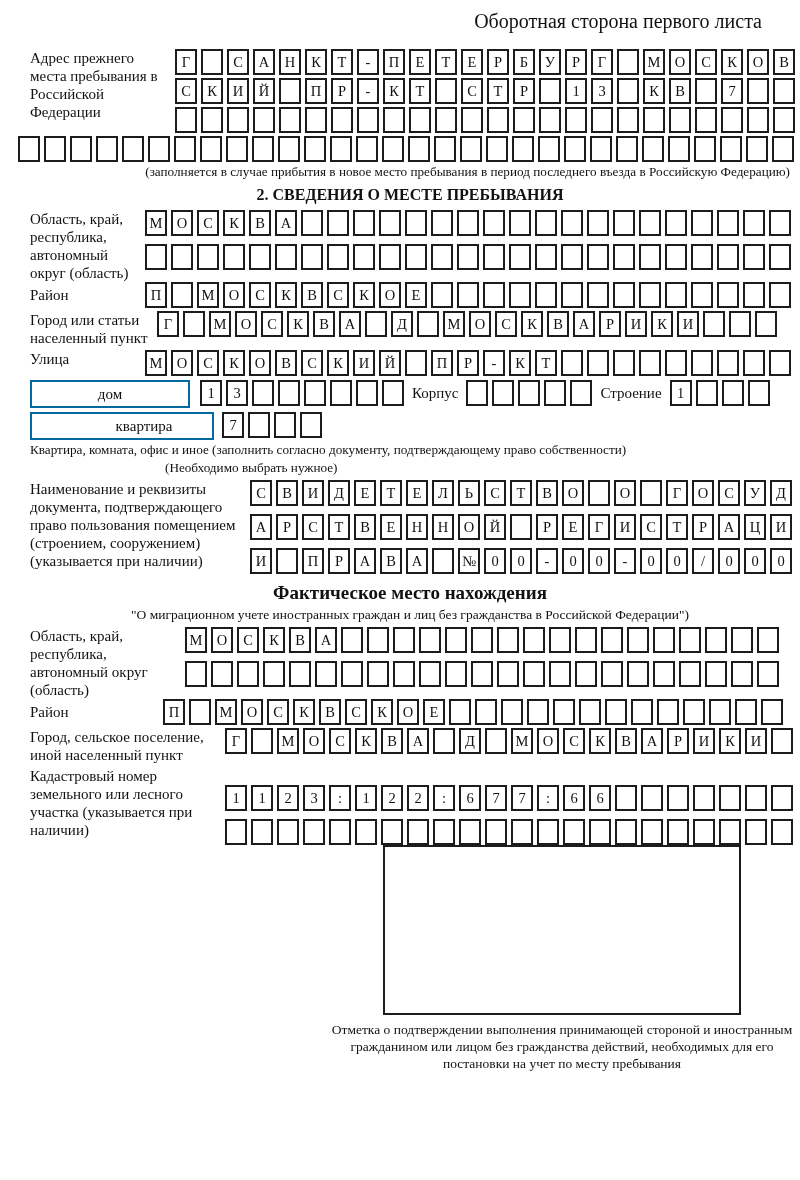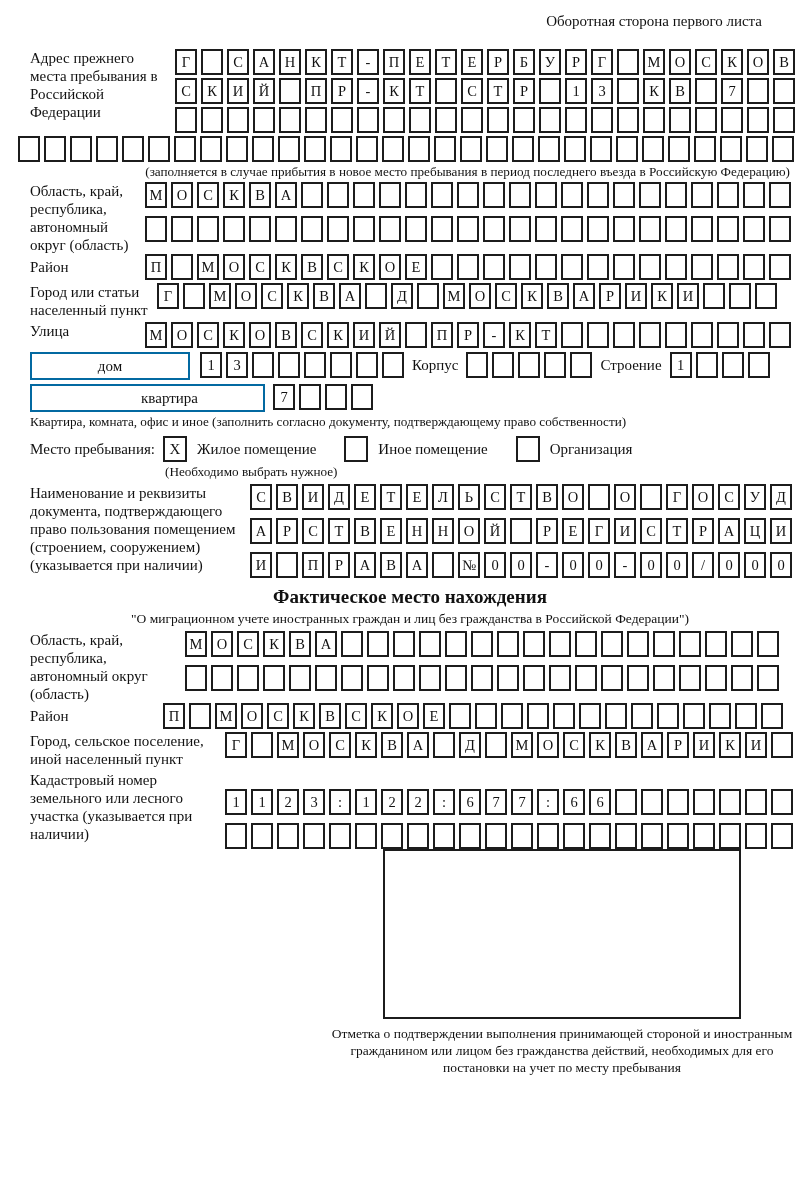--- a/index.html
+++ b/index.html
@@ -1,19 +1,19 @@
 <!DOCTYPE html>
 <html><head>
 <meta charset="utf-8">
 <style>
   html,body{margin:0;padding:0;background:#fff;}
   body{width:800px;height:1180px;overflow:hidden;
        font-family:"Liberation Serif","DejaVu Serif",serif;color:#111;}
   .page{box-sizing:border-box;width:800px;height:1180px;padding:12px 0 0 30px;}
-  .hdr{text-align:right;font-size:15px;padding-right:38px;line-height:19px;}
+  .hdr{text-align:right;font-size:20px;padding-right:38px;line-height:19px;}
   .field{display:flex;align-items:flex-start;}
   .lbl{flex:none;font-size:15px;line-height:18px;}
   .w140{width:140px;margin-right:5px;}
   .w115{width:115px;}
   .w127{width:127px;}
   .w133{width:133px;}
   .w155{width:155px;}
   .w195{width:195px;}
   .w220{width:220px;}
   .rows{flex:none;}
@@ -27,21 +27,21 @@
   .caption{font-size:13.2px;line-height:16px;margin:2px 0 2px 0;}
   .center{text-align:right;margin-right:10px;}
   .h2{font-weight:bold;font-size:16px;text-align:center;margin:6px 10px 6px 0;line-height:18px;}
   .h3{font-weight:bold;font-size:19px;text-align:center;margin:10px 10px 4px 0;line-height:18px;}
   .mt5{align-items:center;}
   .mt3{margin-top:3px;}
   .domrow{display:flex;align-items:flex-start;margin-top:4px;}
   .wbox{flex:none;box-sizing:border-box;border:2px solid #0369a1;height:28px;
         font-size:15px;line-height:24px;text-align:center;}
   .dombox{width:160px;margin-right:10px;}
-  .kvbox{width:235px;margin-right:8px;padding-left:44px;}
+  .kvbox{width:184px;margin-right:8px;padding-left:44px;}
   .inlbl{flex:none;font-size:15px;line-height:26px;padding:0 8px 0 4px;}
   .mestorow{display:flex;align-items:center;margin-top:6px;}
   .mestolbl{font-size:15px;margin-right:8px;}
   .checkbox{flex:none;box-sizing:border-box;width:24px;height:26px;border:2px solid #1c1c1c;
             font-size:15px;line-height:22px;text-align:center;margin-right:10px;}
   .opt{font-size:15px;margin-right:28px;}
   .noteleft{font-size:13.2px;line-height:16px;margin:2px 0 4px 135px;}
   .notes{text-align:center;font-size:13.5px;line-height:17px;margin-right:10px;}
   .stamp{width:468px;margin-left:auto;margin-right:4px;}
   .stamp-box{box-sizing:border-box;width:358px;height:170px;border:2px solid #1c1c1c;margin:0 auto 6px auto;}
@@ -164,20 +164,21 @@
       <span class="cell"></span>
       <span class="cell"></span>
       <span class="cell"></span>
       <span class="cell"></span>
       <span class="cell"></span>
       <span class="cell"></span>
       <span class="cell"></span>
     </div>
   <div class="caption center">(заполняется в случае прибытия в новое место пребывания в период последнего въезда в Российскую Федерацию)</div>
 
+  <div class="h2">2. СВЕДЕНИЯ О МЕСТЕ ПРЕБЫВАНИЯ</div>
 
   <div class="field">
     <div class="lbl w115">Область, край, республика, автономный округ (область)</div>
     <div class="rows">
       <div class="cellrow mb8">
           <span class="cell">М</span>
           <span class="cell">О</span>
           <span class="cell">С</span>
           <span class="cell">К</span>
           <span class="cell">В</span>
@@ -357,29 +358,20 @@
     <div class="wbox kvbox">квартира</div>
     <div class="cellrow">
         <span class="cell">7</span>
         <span class="cell"></span>
         <span class="cell"></span>
         <span class="cell"></span>
       </div>
   </div>
   <div class="caption">Квартира, комната, офис и иное (заполнить согласно документу, подтверждающему право собственности)</div>
 
-  <div class="mestorow">
-    <span class="mestolbl">Место пребывания:</span>
-    <span class="checkbox">X</span>
-    <span class="opt">Жилое помещение</span>
-    <span class="checkbox"></span>
-    <span class="opt">Иное помещение</span>
-    <span class="checkbox"></span>
-    <span class="opt">Организация</span>
-  </div>
   <div class="noteleft">(Необходимо выбрать нужное)</div>
 
   <div class="field mt3">
     <div class="lbl w220">Наименование и реквизиты документа, подтверждающего право пользования помещением (строением, сооружением) (указывается при наличии)</div>
     <div class="rows">
       <div class="cellrow mb8">
           <span class="cell">С</span>
           <span class="cell">В</span>
           <span class="cell">И</span>
           <span class="cell">Д</span>

